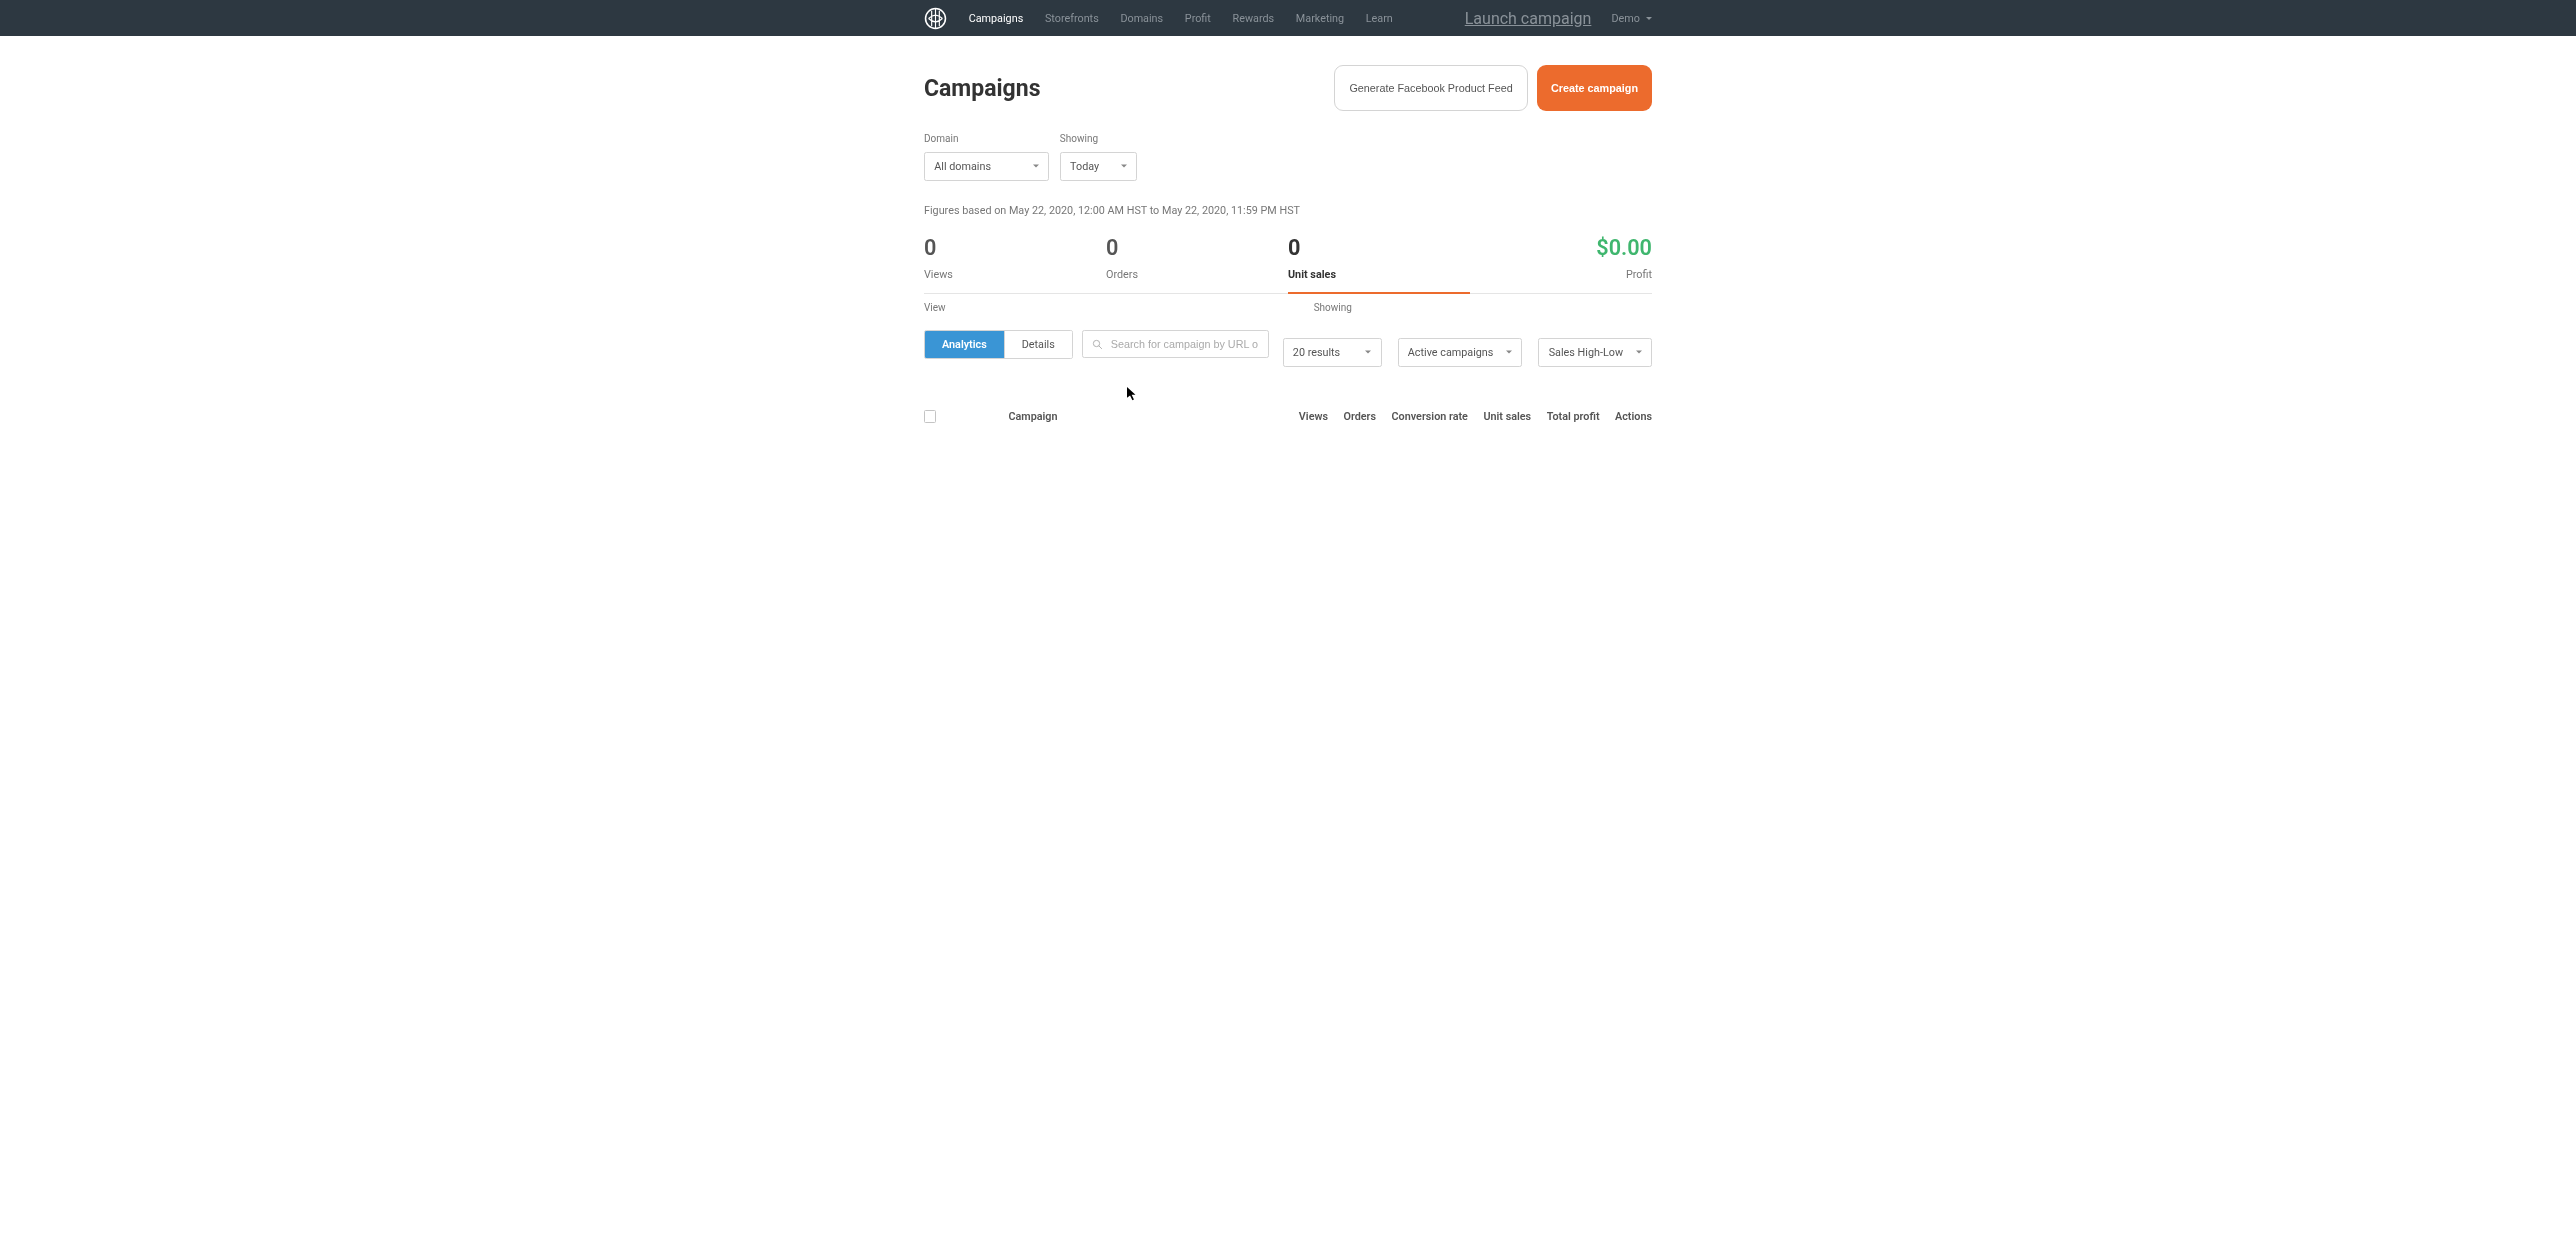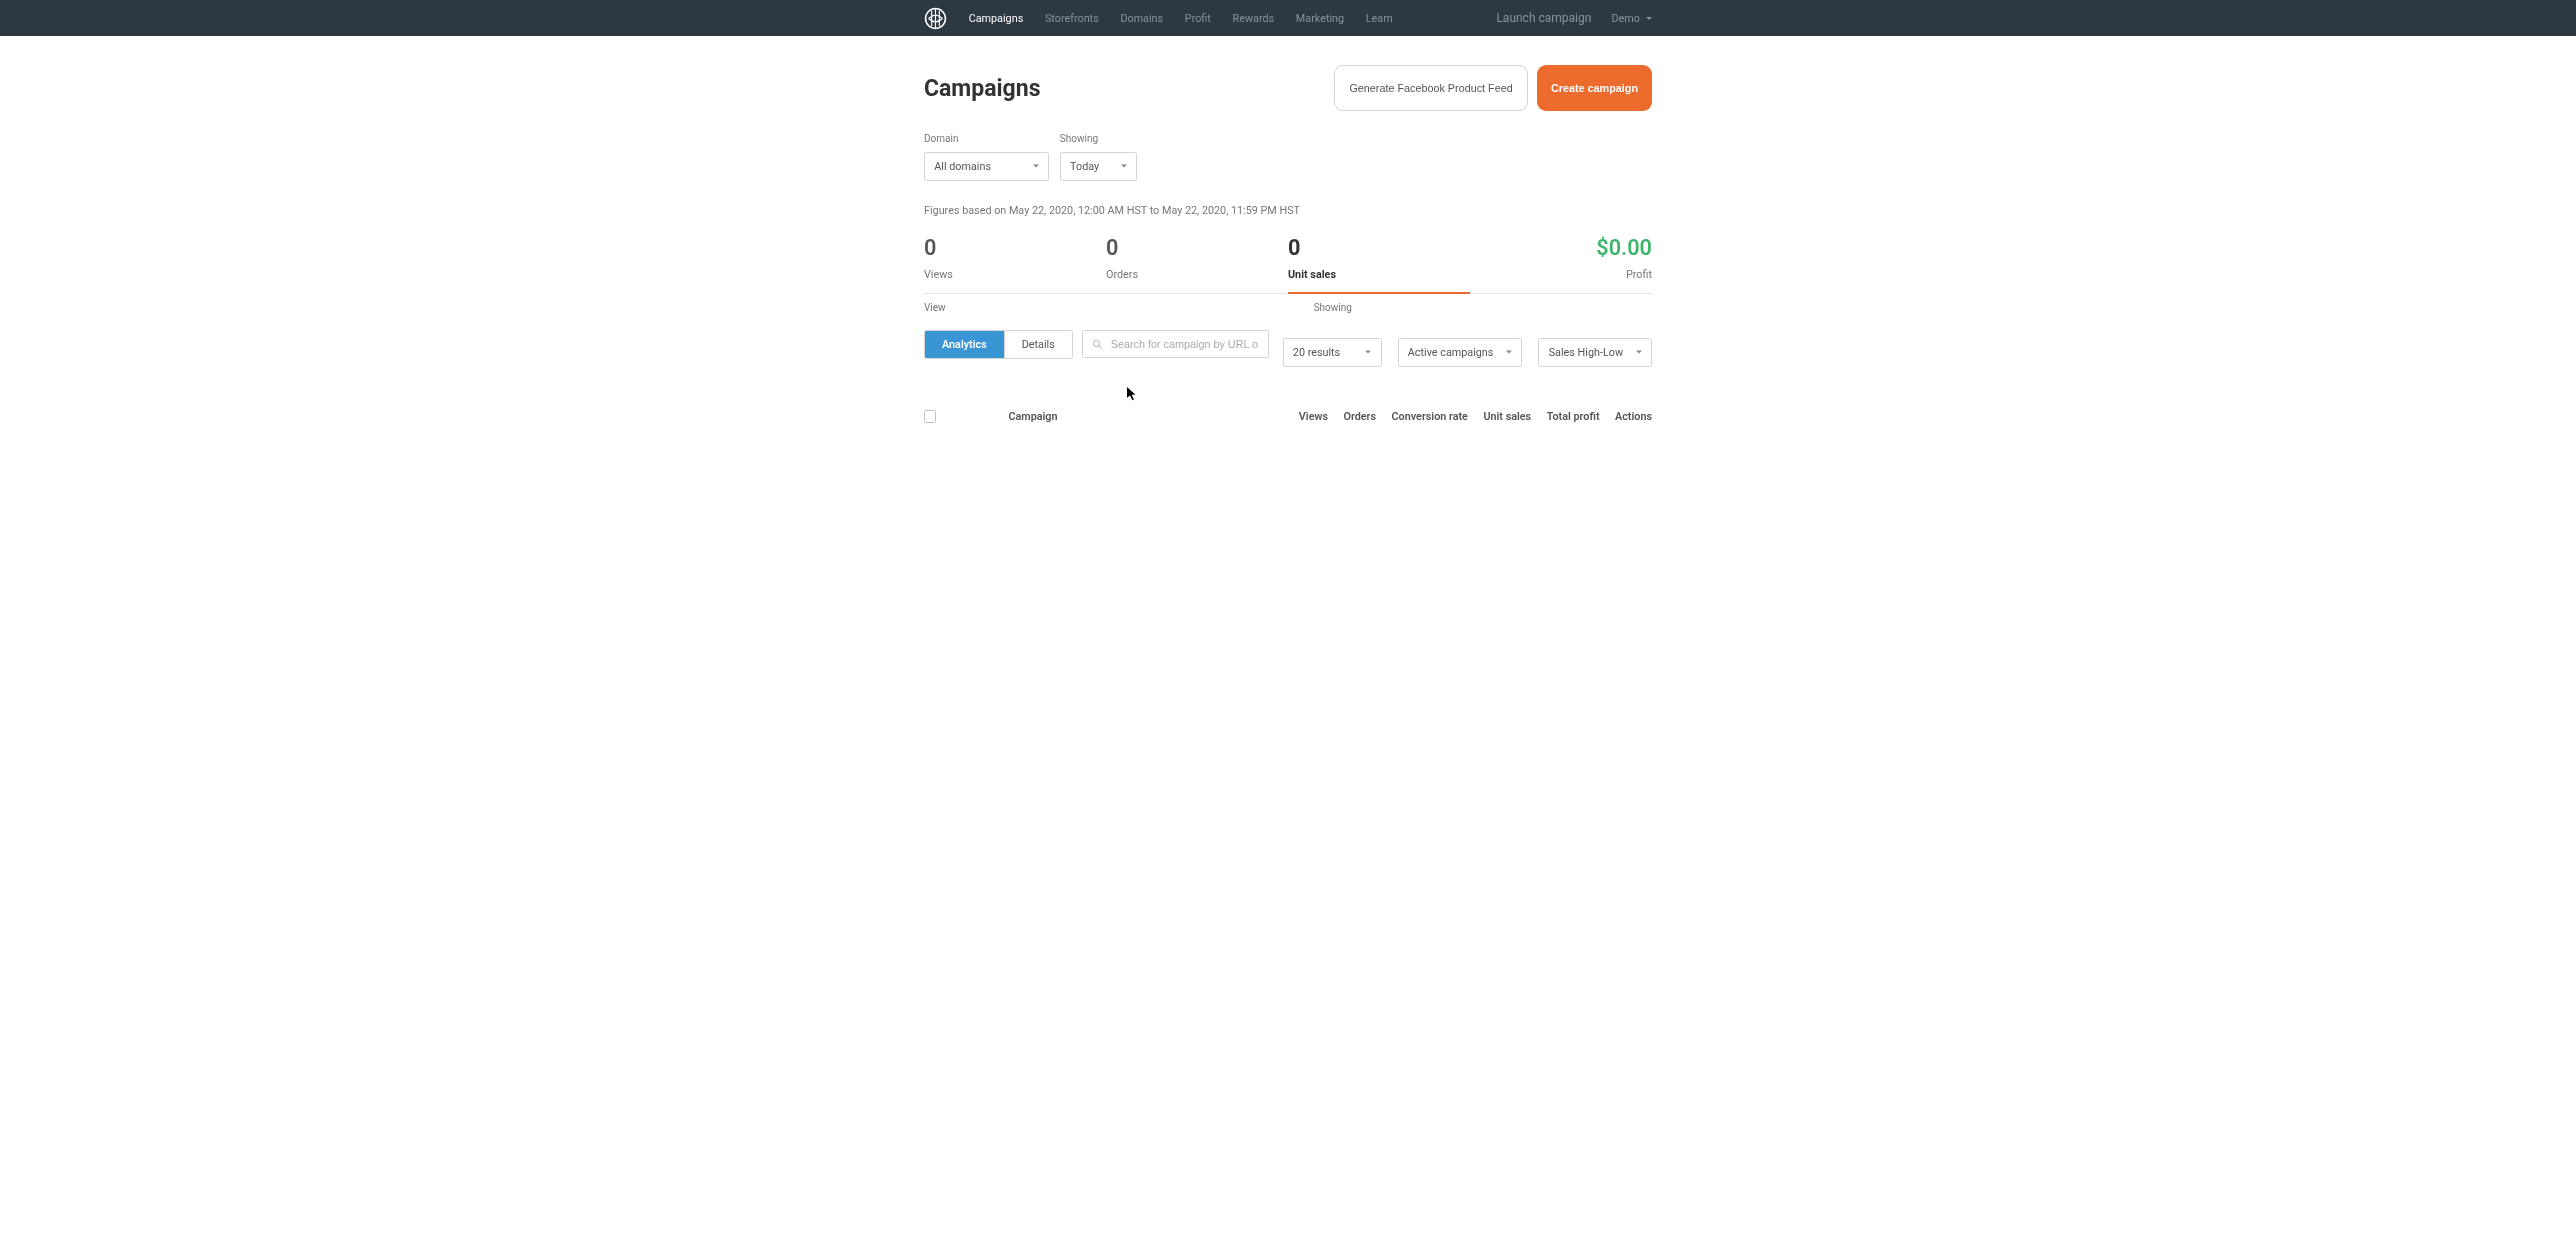--- a/index.html
+++ b/index.html
@@ -46,22 +46,23 @@
       color: #ffffff;
     }
     .nav-right {
       margin-left: auto;
       display: flex;
       align-items: center;
       gap: 20px;
     }
     .nav-right-link {
       color: #8a9299;
-      font-size: 12px;
-      cursor: pointer;
+      font-size: 16px;
+      cursor: pointer;
+      text-decoration: underline;
     }
     .user-menu {
       display: flex;
       align-items: center;
       gap: 6.2px;
       color: #8a9299;
       font-size: 10.8px;
       cursor: pointer;
     }
     .caret-down {

